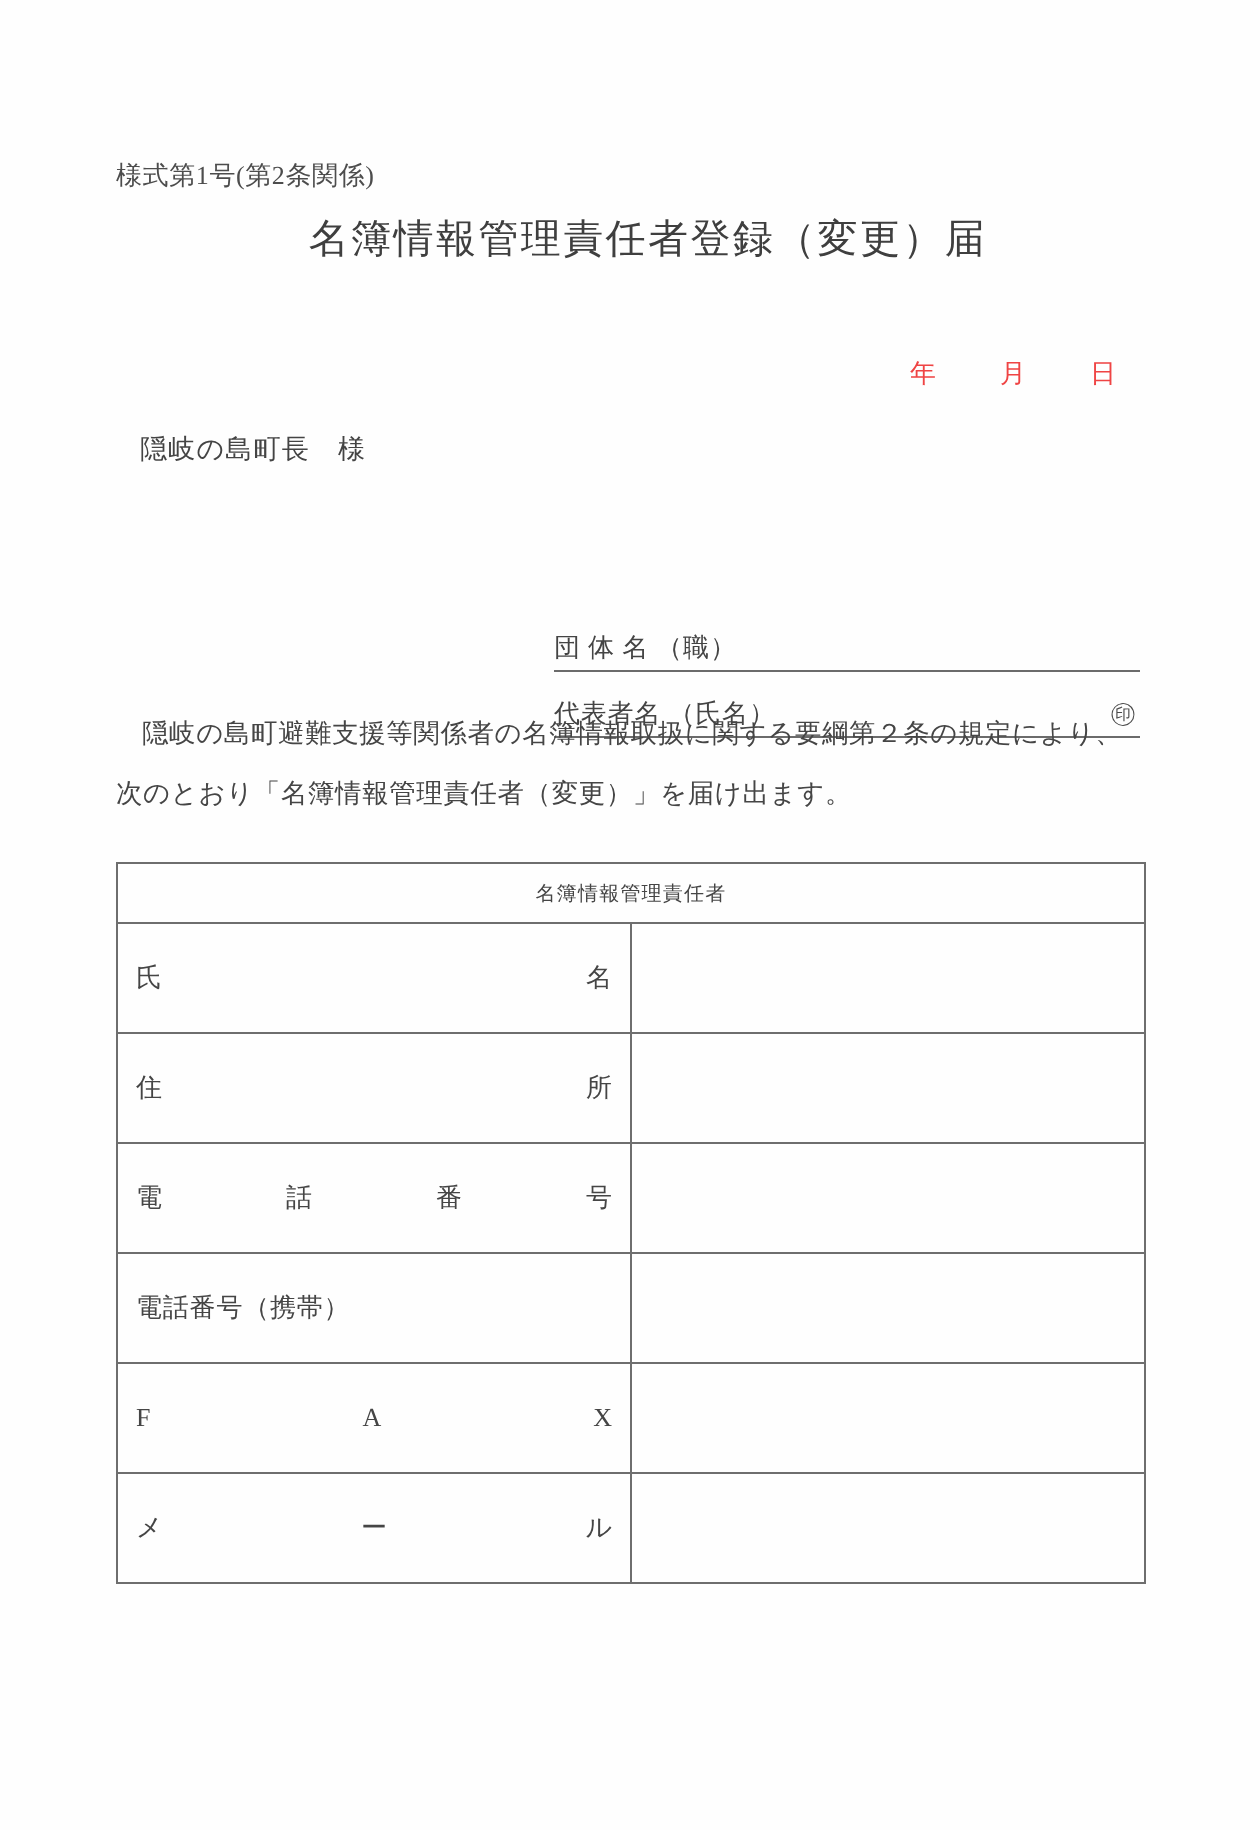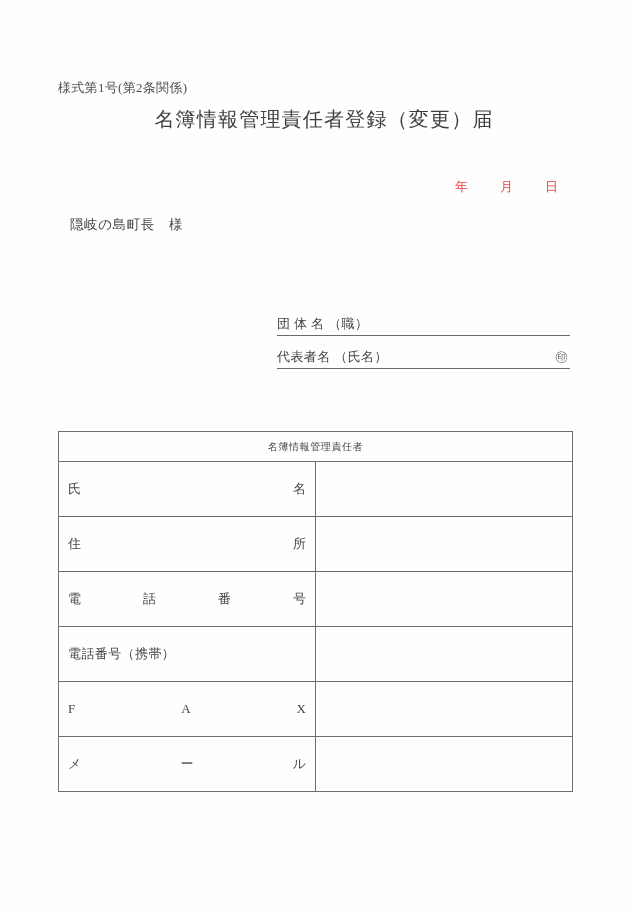--- a/index.html
+++ b/index.html
@@ -184,20 +184,24 @@
     <div class="sig-row">
       <span class="sig-label">団 体 名 （職）</span>
       <span class="sig-seal"></span>
     </div>
     <div class="sig-row">
       <span class="sig-label">代表者名 （氏名）</span>
       <span class="sig-seal">㊞</span>
     </div>
   </div>
 
+  <div class="body-para">
+    <span class="ln indent">隠岐の島町避難支援等関係者の名簿情報取扱に関する要綱第２条の規定により、</span>
+    <span class="ln">次のとおり「名簿情報管理責任者（変更）」を届け出ます。</span>
+  </div>
 
   <table class="form-table">
     <thead>
       <tr>
         <th class="table-head" colspan="2">名簿情報管理責任者</th>
       </tr>
     </thead>
     <tbody>
       <tr>
         <td class="row-label">

